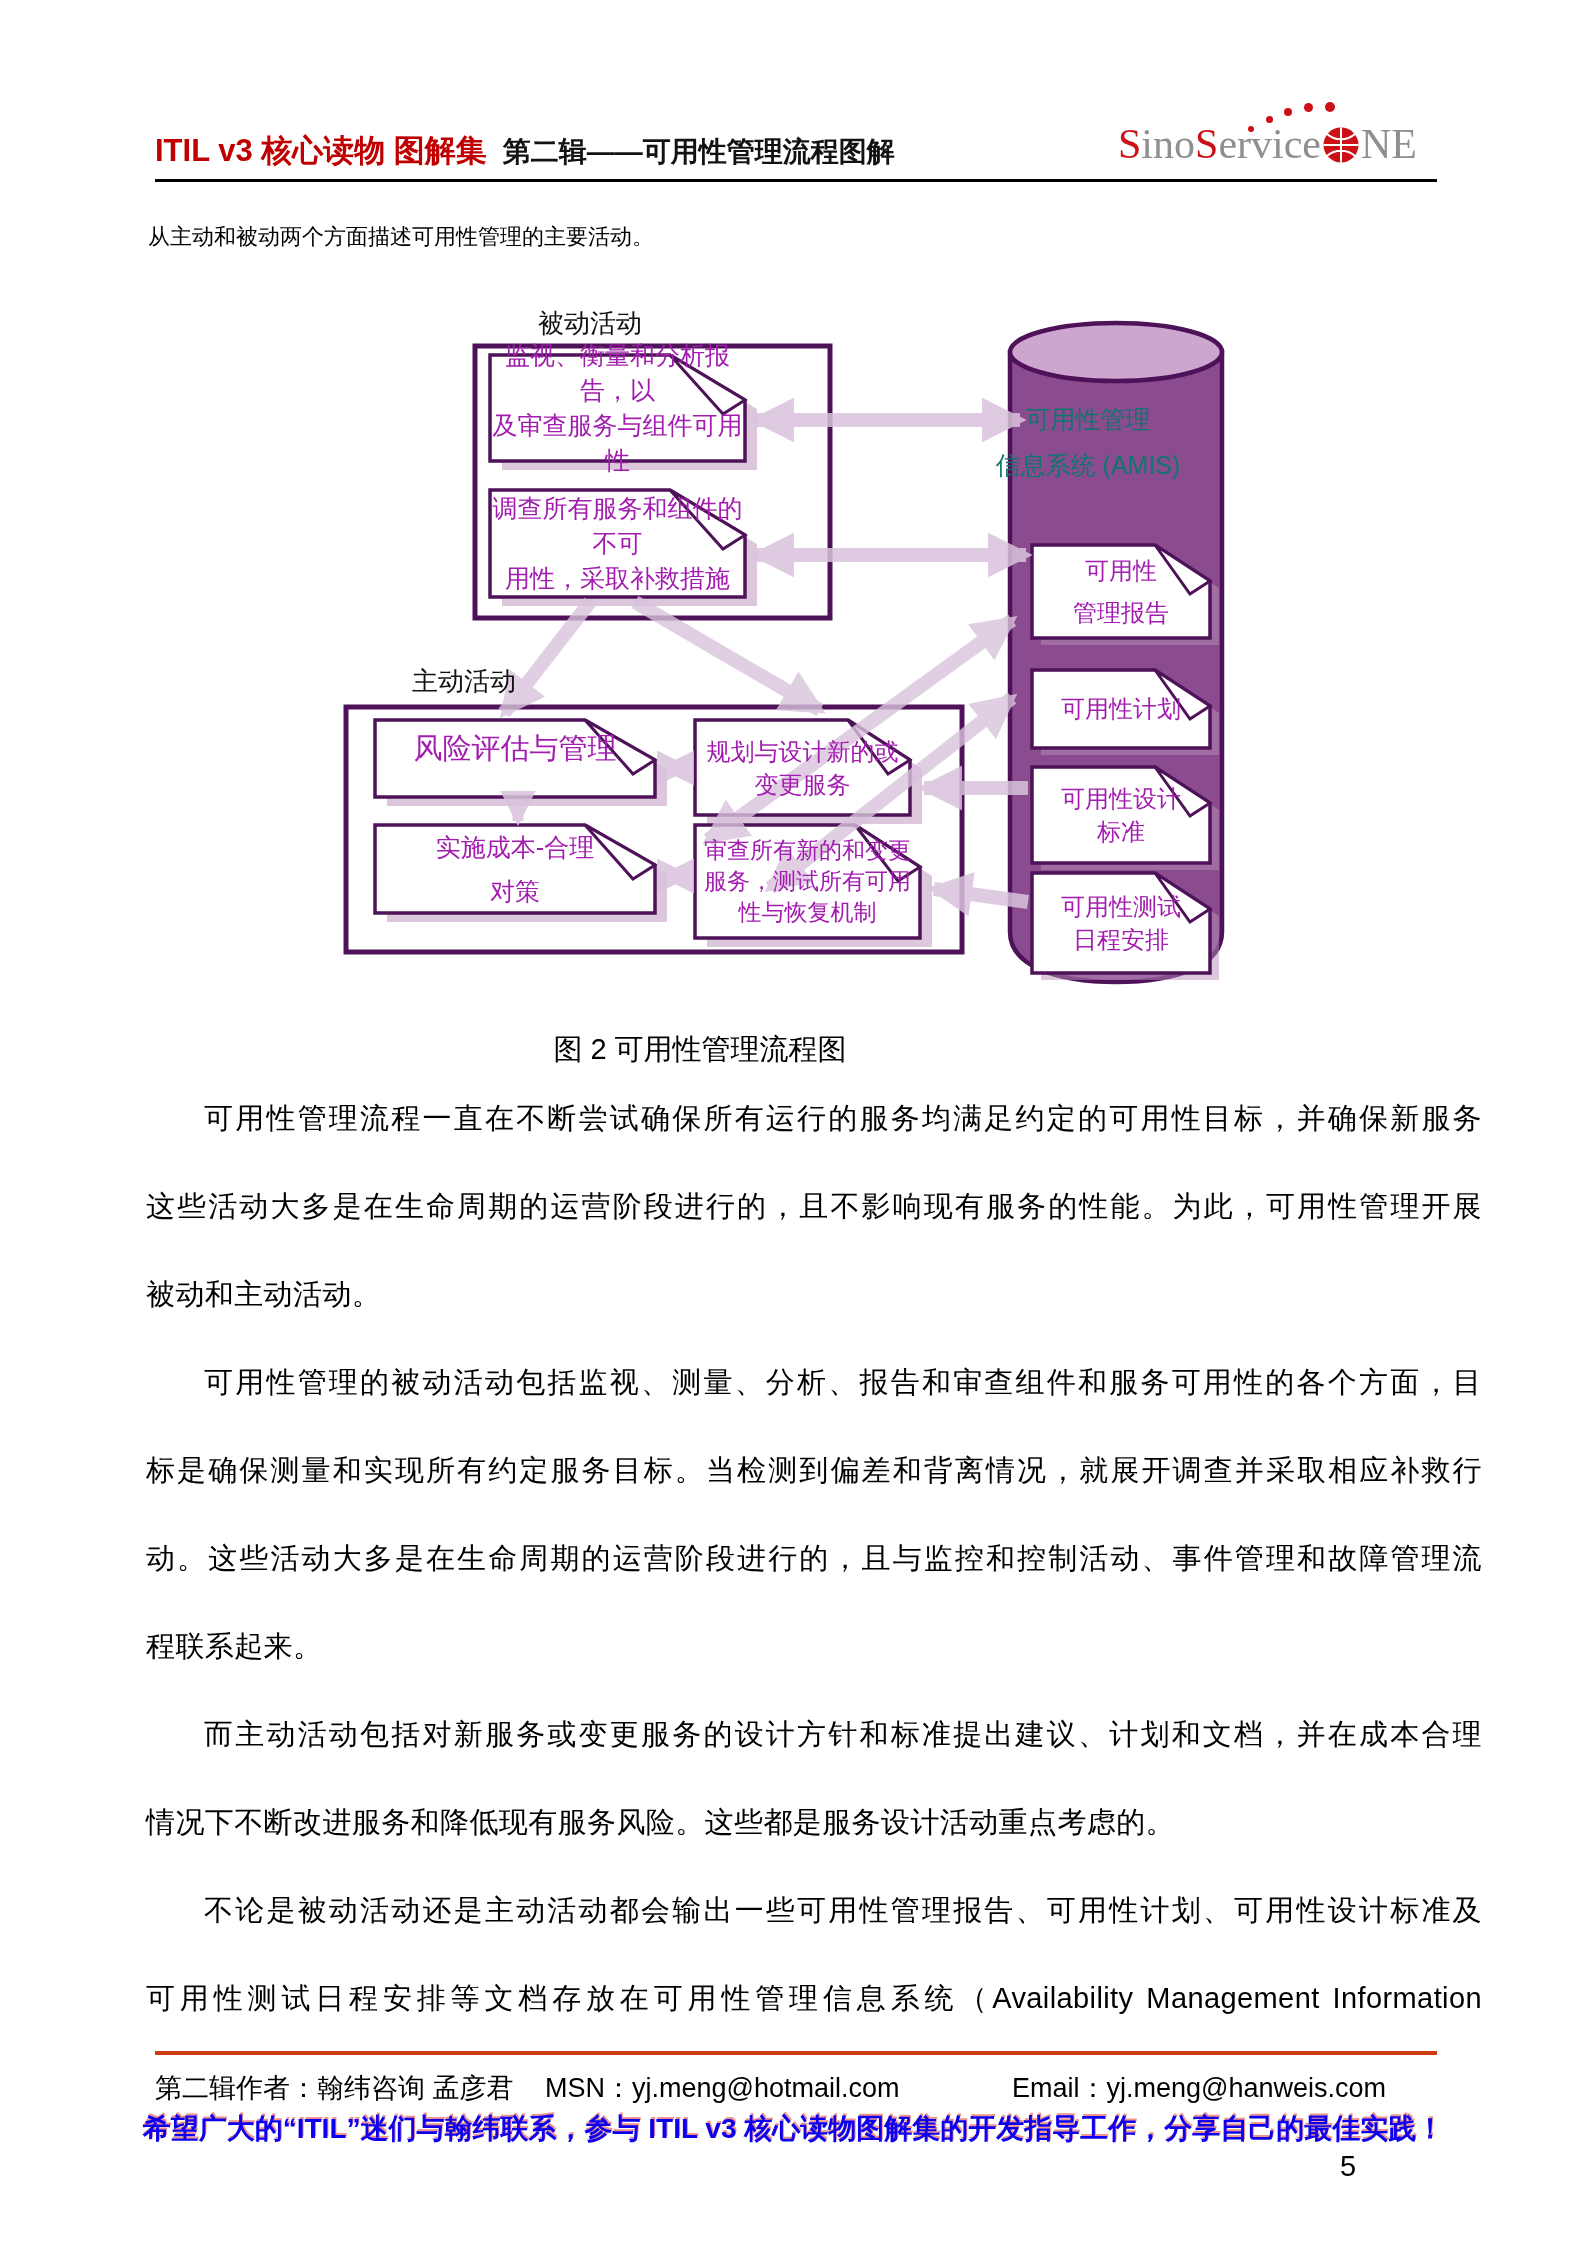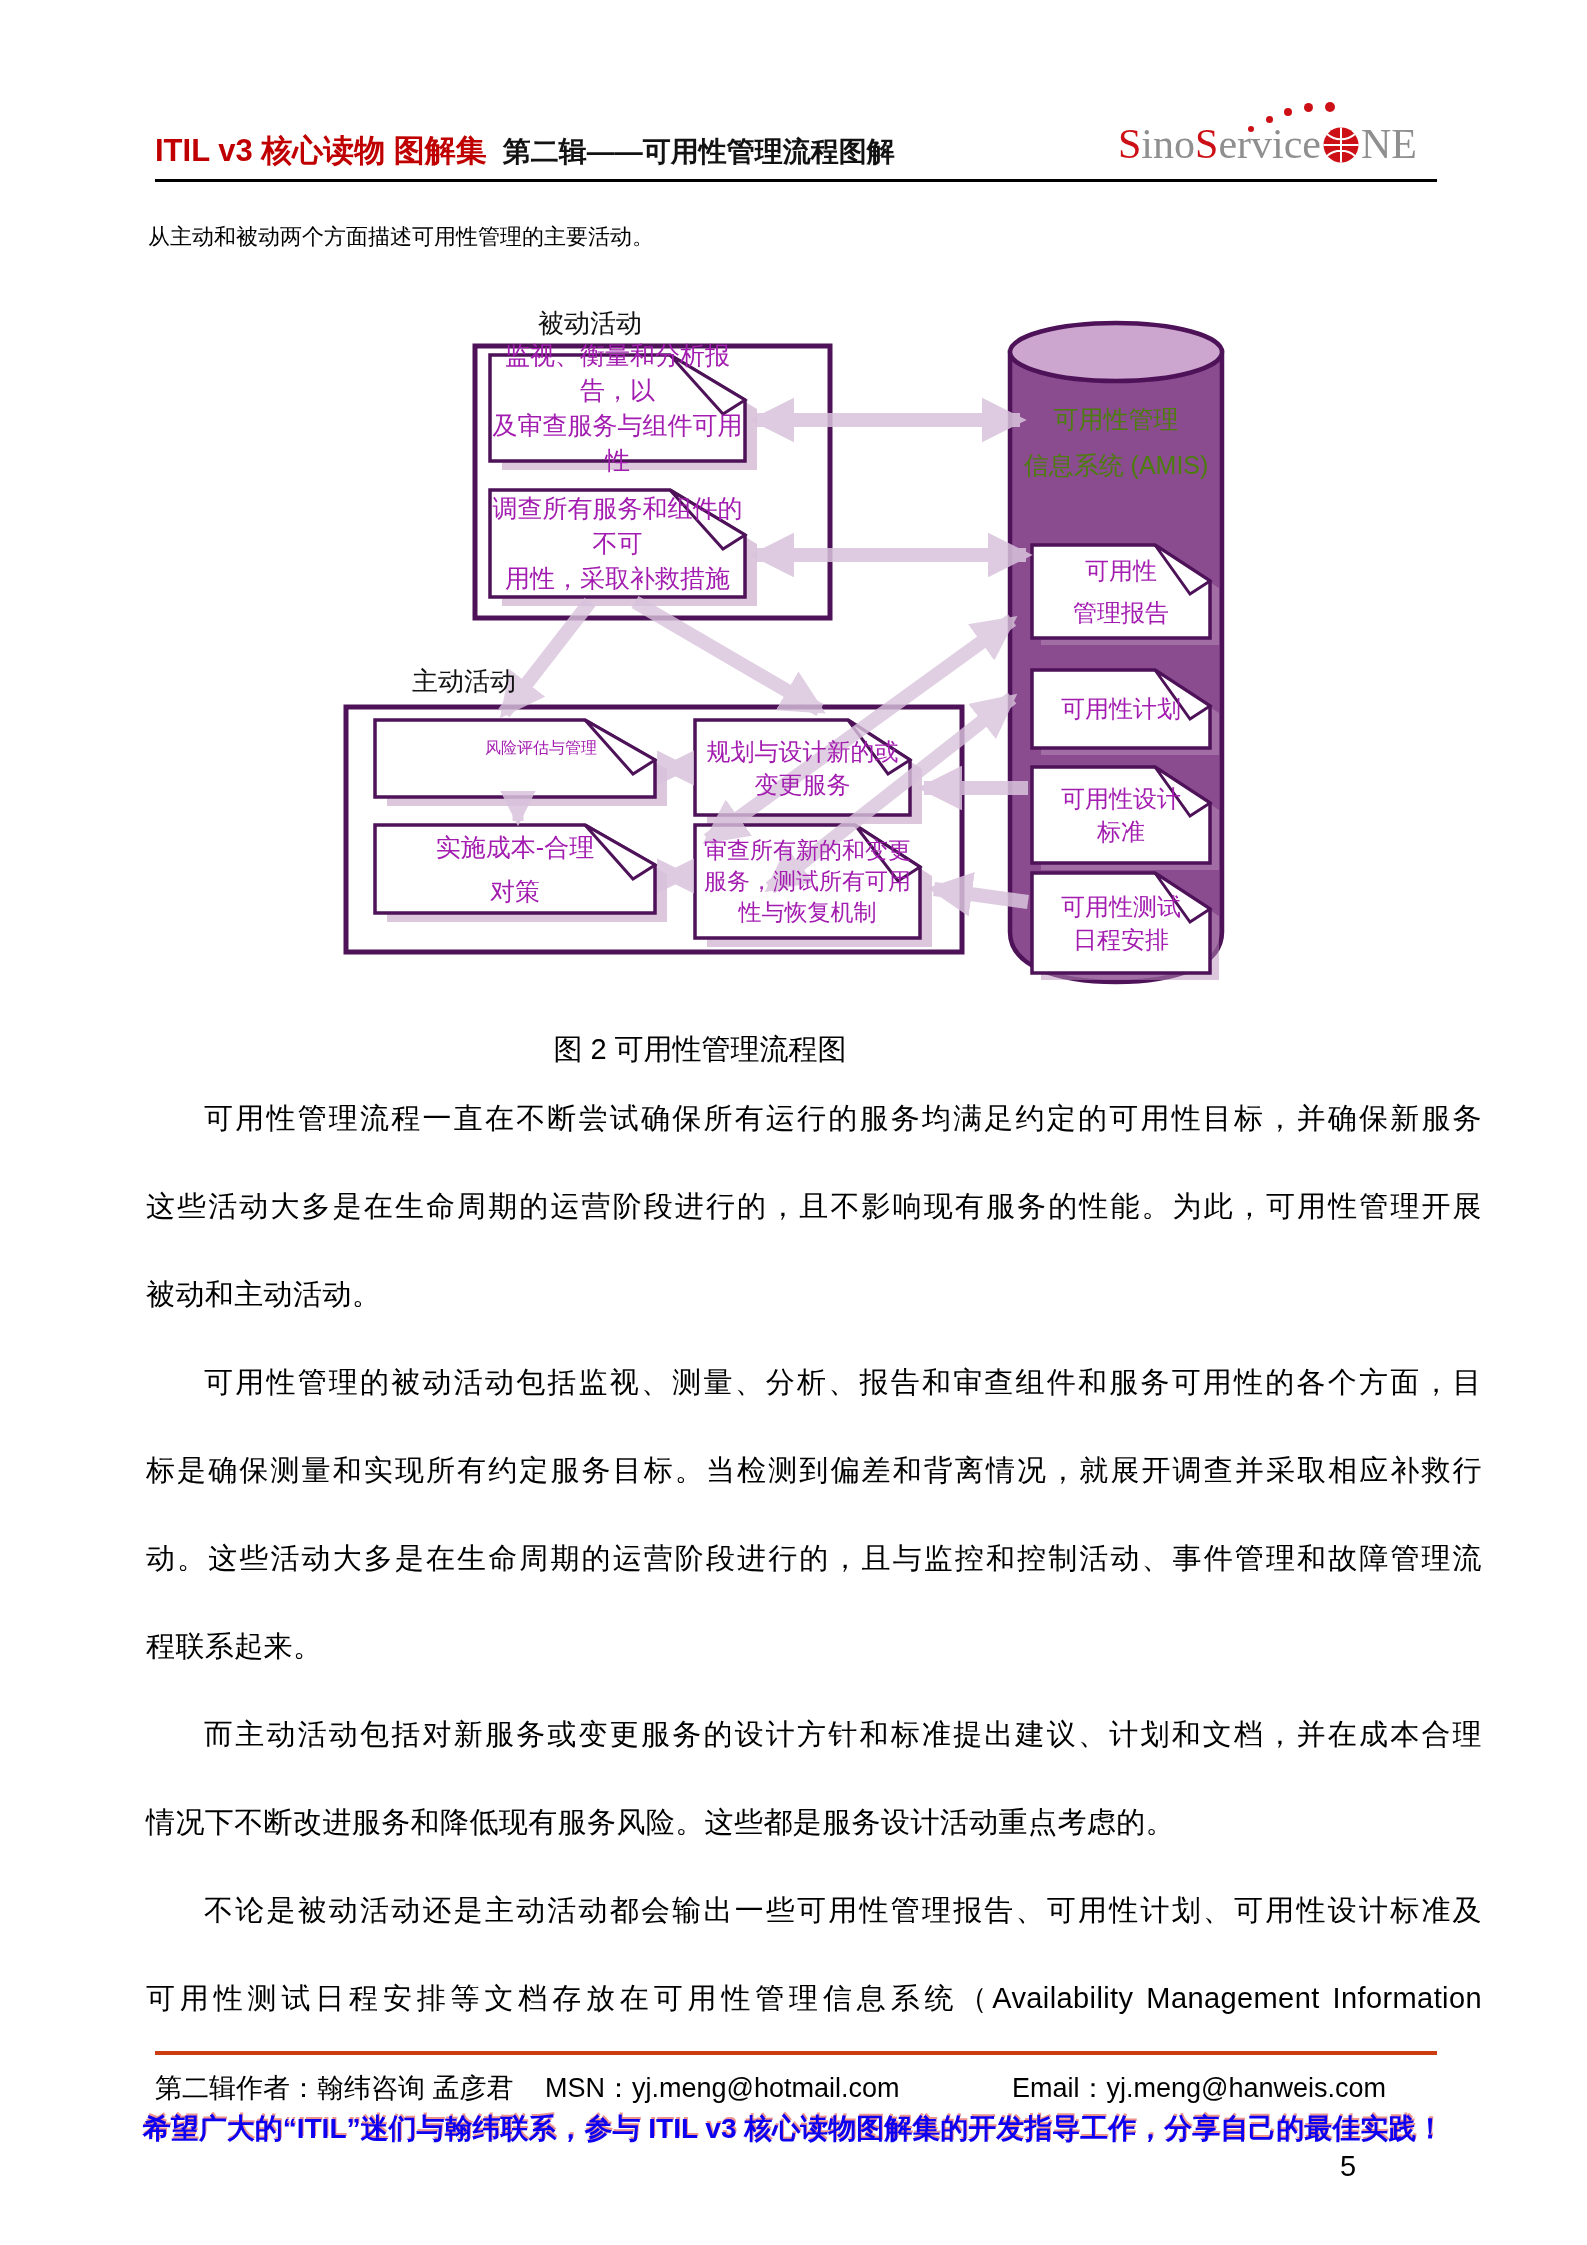--- a/index.html
+++ b/index.html
@@ -30,25 +30,25 @@
   
   .diagram{position:absolute;left:240px;top:290px;width:1000px;height:715px;}
   .diagram svg.layer{position:absolute;left:0;top:0;z-index:1;}
   .dg-label{position:absolute;z-index:3;font-size:26px;color:#111;}
   .lbl-passive{left:298px;top:16px;}
   .lbl-active{left:172px;top:374px;}
   .dg-text{position:absolute;z-index:3;display:flex;align-items:center;justify-content:center;
            text-align:center;white-space:pre-line;color:#a21caf;}
   .tx-monitor{left:250px;top:65px;width:255px;height:106px;font-size:25px;line-height:35px;}
   .tx-invest{left:250px;top:200px;width:255px;height:107px;font-size:25px;line-height:35px;}
-  .tx-risk{left:135px;top:430px;width:280px;height:57px;font-size:16px;padding-left:26px;}
+  .tx-risk{left:135px;top:430px;width:280px;height:57px;font-size:29px;}
   .tx-cost{left:135px;top:535px;width:280px;height:88px;font-size:25px;line-height:44px;}
   .tx-plan{left:455px;top:430px;width:215px;height:95px;font-size:24px;line-height:33px;}
   .tx-review{left:455px;top:535px;width:225px;height:113px;font-size:23px;line-height:31px;}
-  .tx-amis{left:772px;top:102px;width:208px;height:100px;font-size:25px;line-height:46px;color:#4d7c0f;}
+  .tx-amis{left:744px;top:102px;width:208px;height:100px;font-size:25px;line-height:46px;color:#0f766e;}
   .tx-doc1{left:792px;top:255px;width:178px;height:93px;font-size:24px;line-height:42px;}
   .tx-doc2{left:792px;top:380px;width:178px;height:78px;font-size:24px;}
   .tx-doc3{left:792px;top:477px;width:178px;height:96px;font-size:24px;line-height:33px;}
   .tx-doc4{left:792px;top:583px;width:178px;height:100px;font-size:24px;line-height:33px;}
 
   
   .caption{position:absolute;left:0;top:1030px;width:1400px;text-align:center;font-size:29px;}
   .bodytext{position:absolute;left:146px;top:1098px;width:1336px;font-size:29px;}
   .bline{height:88px;line-height:40px;letter-spacing:0.4px;}
   .bline.indent{text-indent:2em;}

